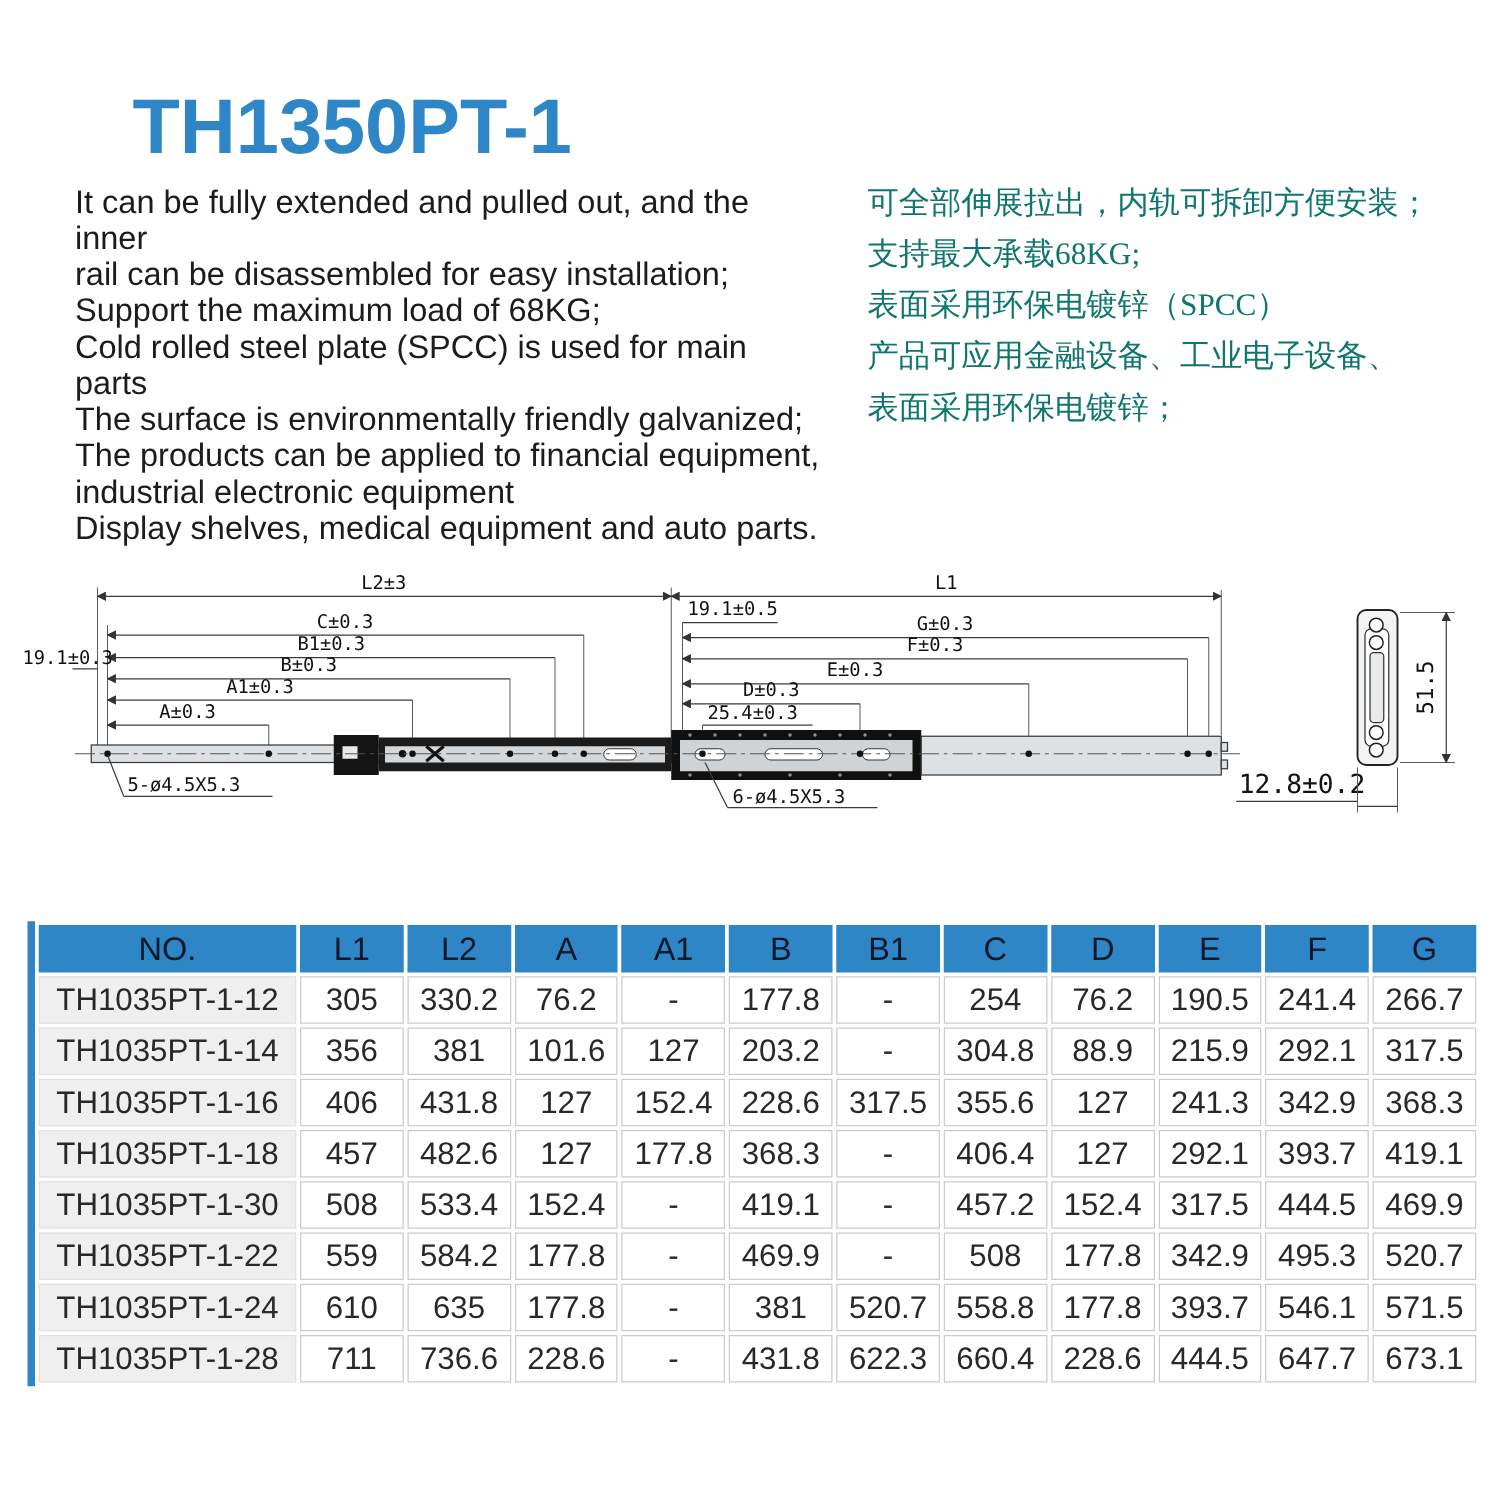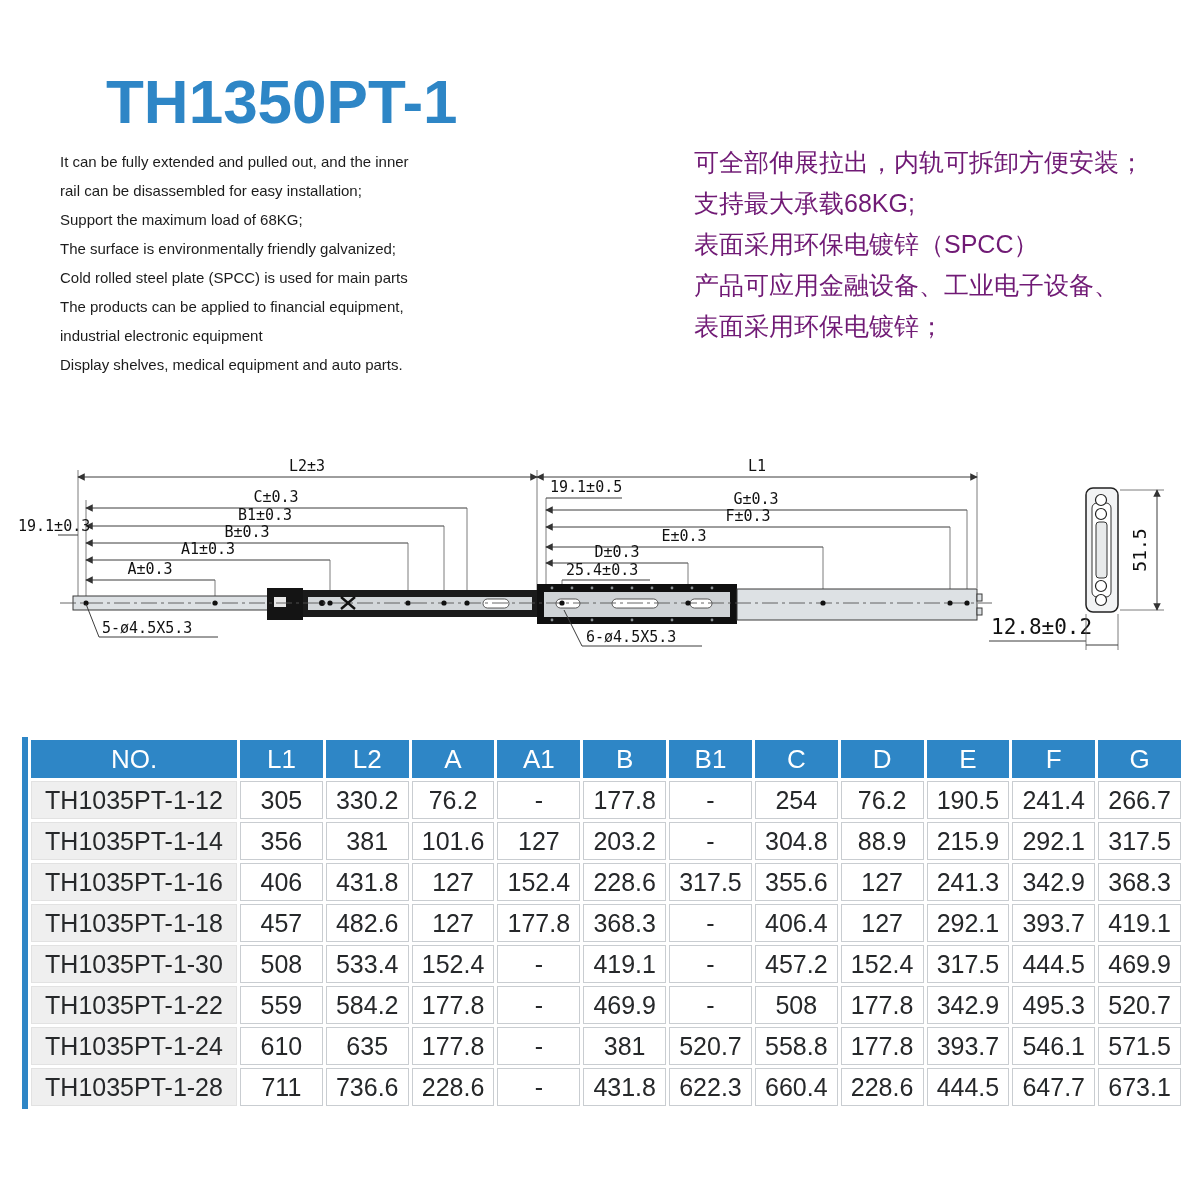--- a/index.html
+++ b/index.html
@@ -7,62 +7,62 @@
   body{
     width:1200px;height:1200px;position:relative;background:#fff;overflow:hidden;
     font-family:"Liberation Sans",sans-serif;
   }
   .page-title{
     position:absolute;left:58px;top:24px;
     font-size:62px;font-weight:700;color:var(--accent);letter-spacing:0px;margin-left:48px;
   }
   .desc-en{
     position:absolute;left:60px;top:147px;width:600px;
-    font-size:15px;line-height:29px;color:#1c1c1c;
+    font-size:26px;line-height:29px;color:#1c1c1c;
   }
   .desc-zh{
     position:absolute;left:694px;top:142px;width:475px;
-    font-size:25px;line-height:41px;color:#701a75;
+    font-size:25px;line-height:41px;color:#0f766e;font-family:Liberation Serif, serif;
   }
   .drawing-svg{position:absolute;left:0;top:430px;}
   .dl{stroke:#3c3c3c;stroke-width:1;fill:none;}
   .thin{stroke:#5a5a5a;stroke-width:0.8;fill:none;}
   .cl{stroke:#555;stroke-width:0.9;fill:none;stroke-dasharray:16 4 3 4;}
   .dt{font-family:"DejaVu Sans Mono",monospace;font-size:15px;fill:#111;}
   .dt-big{font-family:"DejaVu Sans Mono",monospace;font-size:21px;fill:#111;}
   .dt-mid{font-family:"DejaVu Sans Mono",monospace;font-size:18px;fill:#111;}
   .table-wrap{
     position:absolute;left:22px;top:737px;width:1156px;
     border-left:6px solid var(--accent);
   }
   table.spec{
     width:100%;border-collapse:separate;border-spacing:3px;table-layout:fixed;
   }
   table.spec th{
-    background:var(--accent);color:#ffffff;font-size:26px;font-weight:400;
+    background:var(--accent);color:#0f172a;font-size:26px;font-weight:400;
     height:38px;padding:0;overflow:hidden;
   }
   table.spec th:first-child{width:206px;}
   table.spec td{
     background:#fff;border:1px solid #c9cdd1;text-align:center;
     font-size:25px;color:#26282a;height:36px;padding:0;overflow:hidden;
   }
   table.spec td.no-cell{background:#efefef;border-color:#e2e2e2;margin-left:44px;}
 </style>
 </head>
 <body>
 
 <h1 class="page-title">TH1350PT-1</h1>
 
 <div class="desc-en">
     <div>It can be fully extended and pulled out, and the inner</div>
     <div>rail can be disassembled for easy installation;</div>
     <div>Support the maximum load of 68KG;</div>
+    <div>Cold rolled steel plate (SPCC) is used for main parts</div>
     <div>The surface is environmentally friendly galvanized;</div>
-    <div>Cold rolled steel plate (SPCC) is used for main parts</div>
     <div>The products can be applied to financial equipment,</div>
     <div>industrial electronic equipment</div>
     <div>Display shelves, medical equipment and auto parts.</div>
   </div>
 
 <div class="desc-zh">
     <div>可全部伸展拉出，内轨可拆卸方便安装；</div>
     <div>支持最大承载68KG;</div>
     <div>表面采用环保电镀锌（SPCC）</div>
     <div>产品可应用金融设备、工业电子设备、</div>

